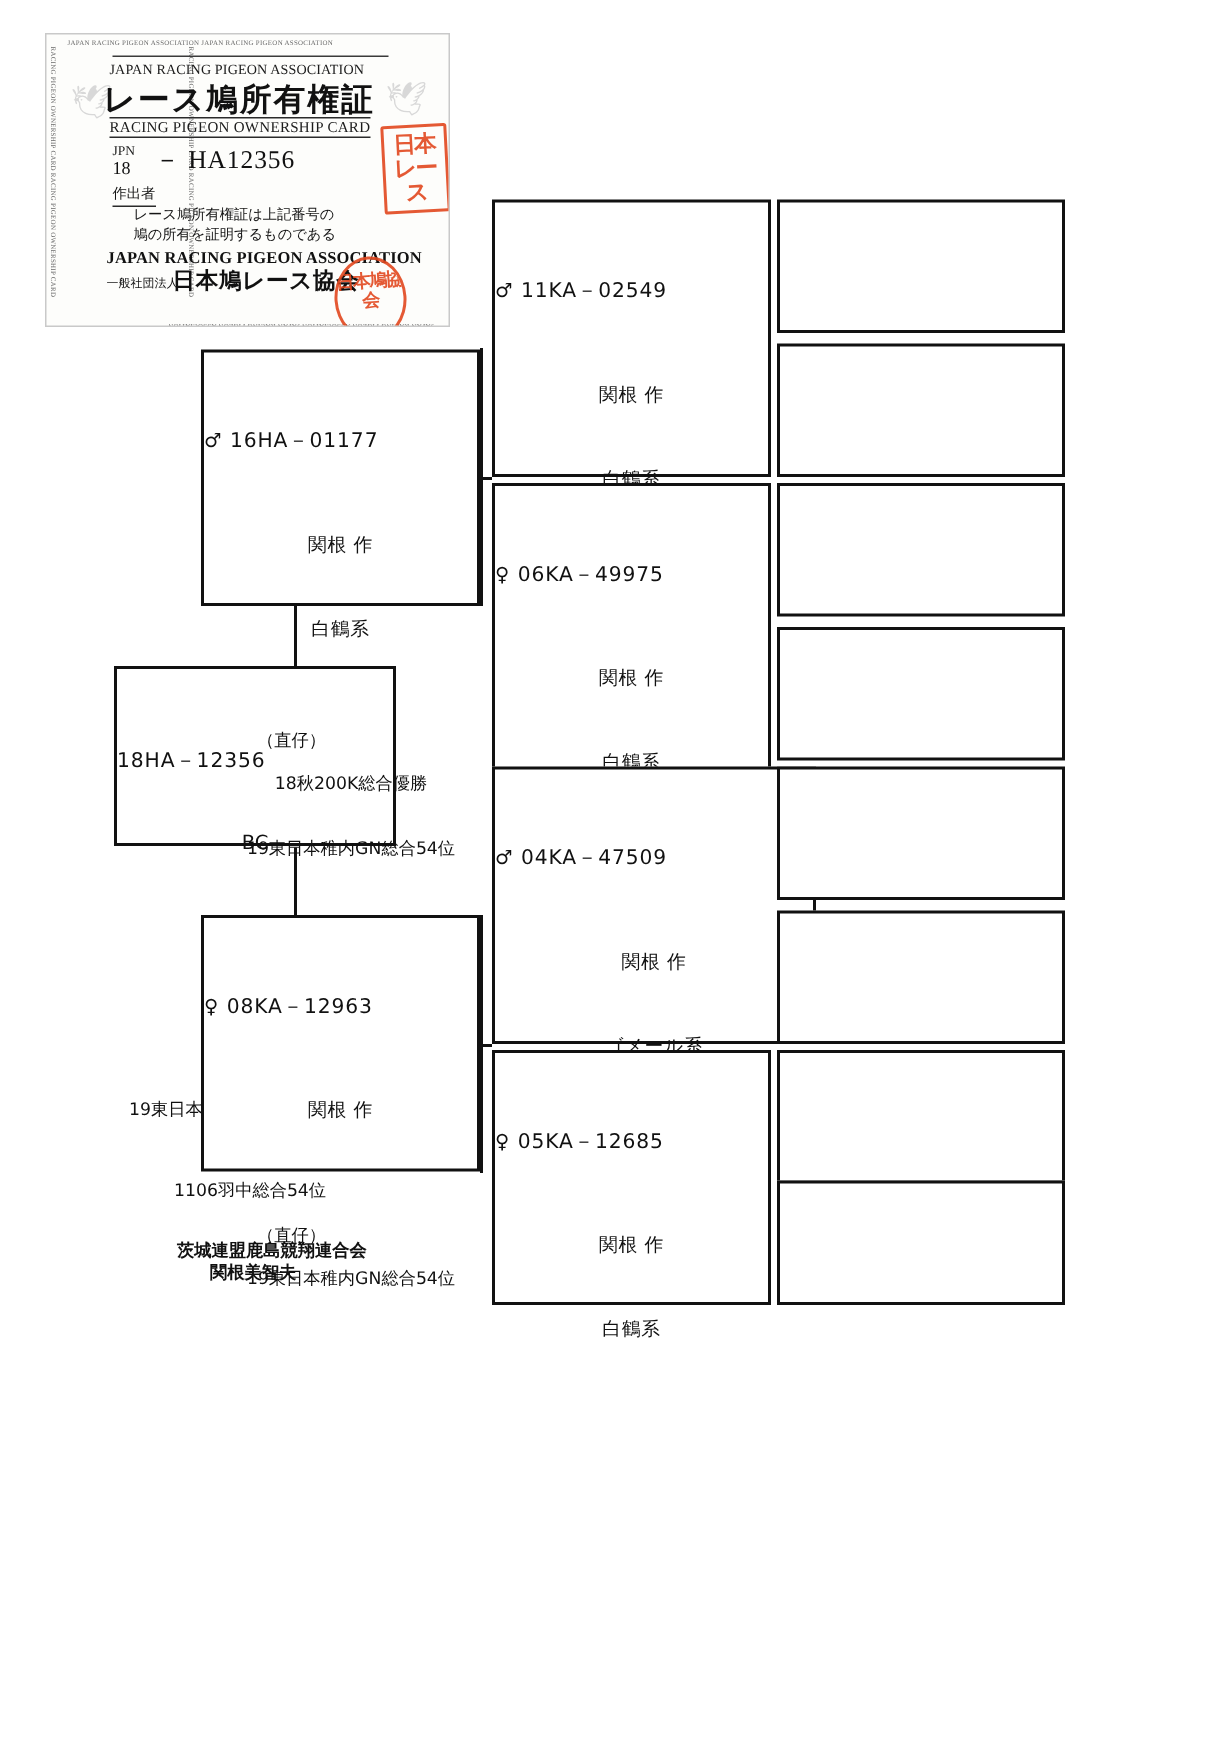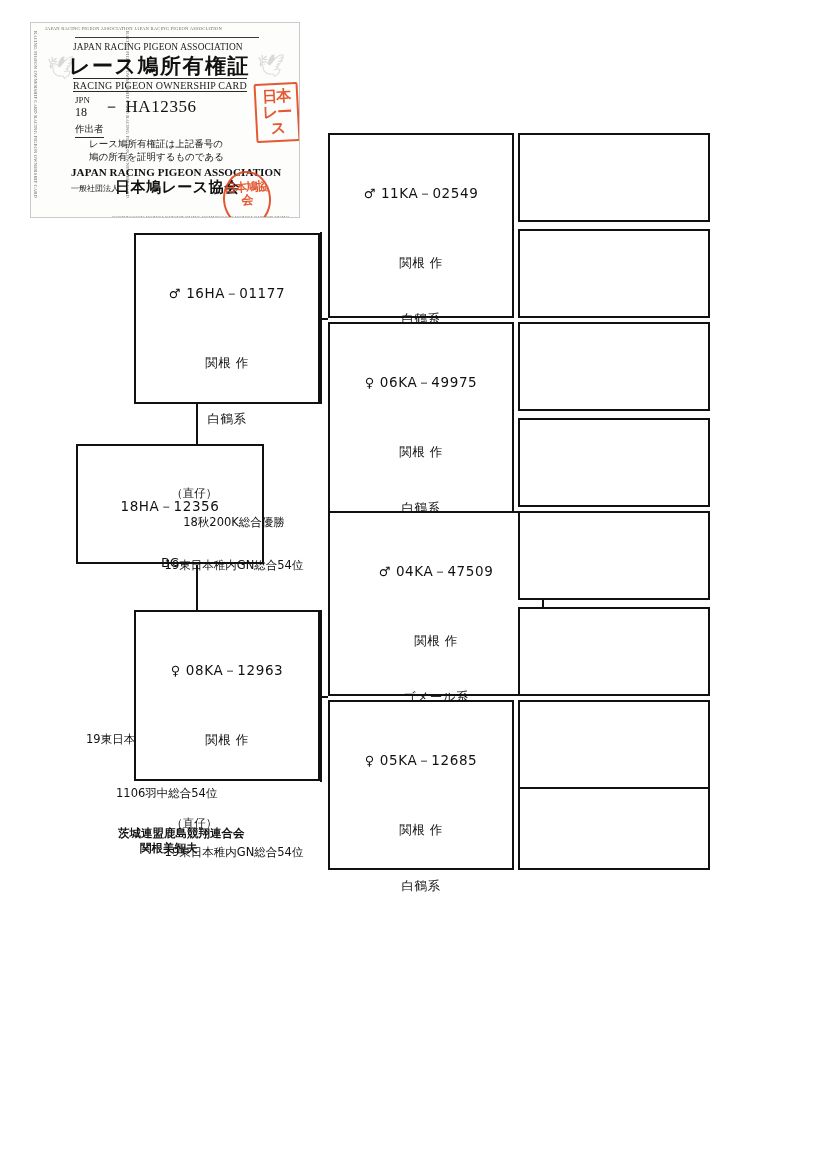--- a/index.html
+++ b/index.html
@@ -244,21 +244,21 @@
     box-sizing: border-box;
     border: 2px solid #111111;
     background: #ffffff;
   }
   .pbox-text {
     font-family: "DejaVu Sans", sans-serif;
     color: #111111;
     white-space: pre;
   }
   .ring-line {
-    text-align: center;
+    text-align: left;
     font-size: 13.5px;
     letter-spacing: .6px;
     margin-top: 12px;
   }
   .sex {
     font-size: 13px;
     margin-right: 5px;
   }
   .name-line {
     text-align: center;

